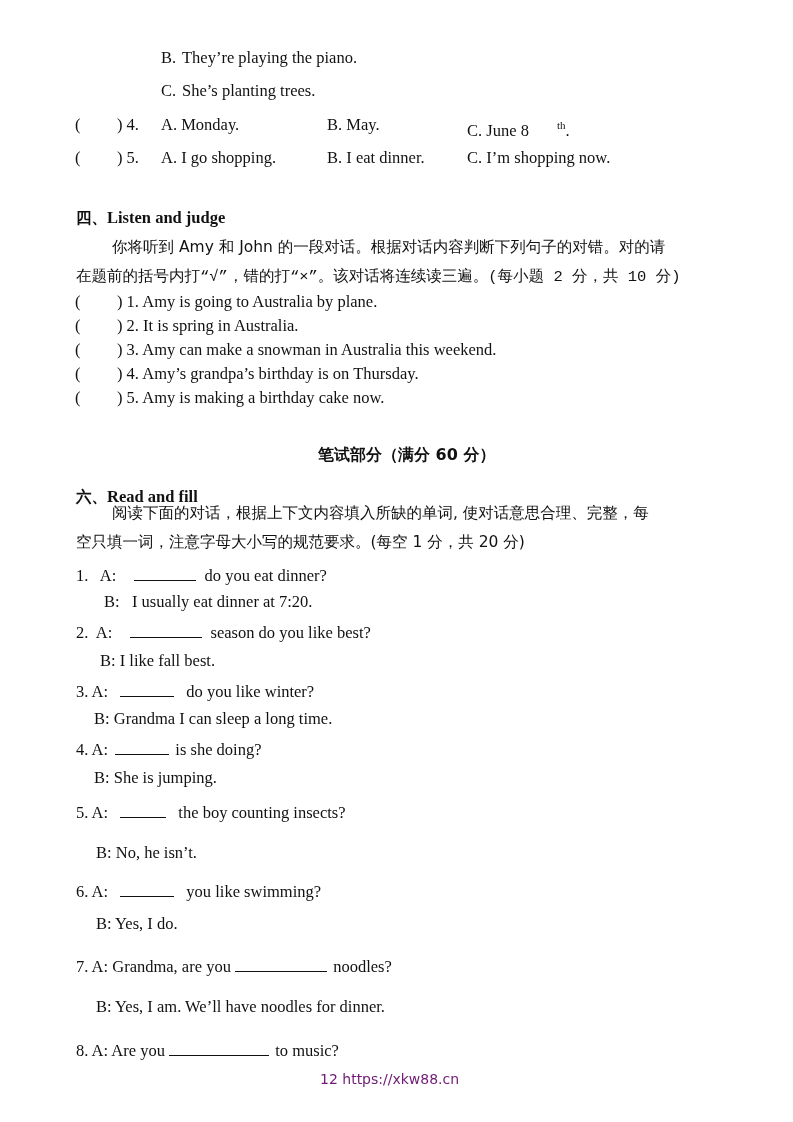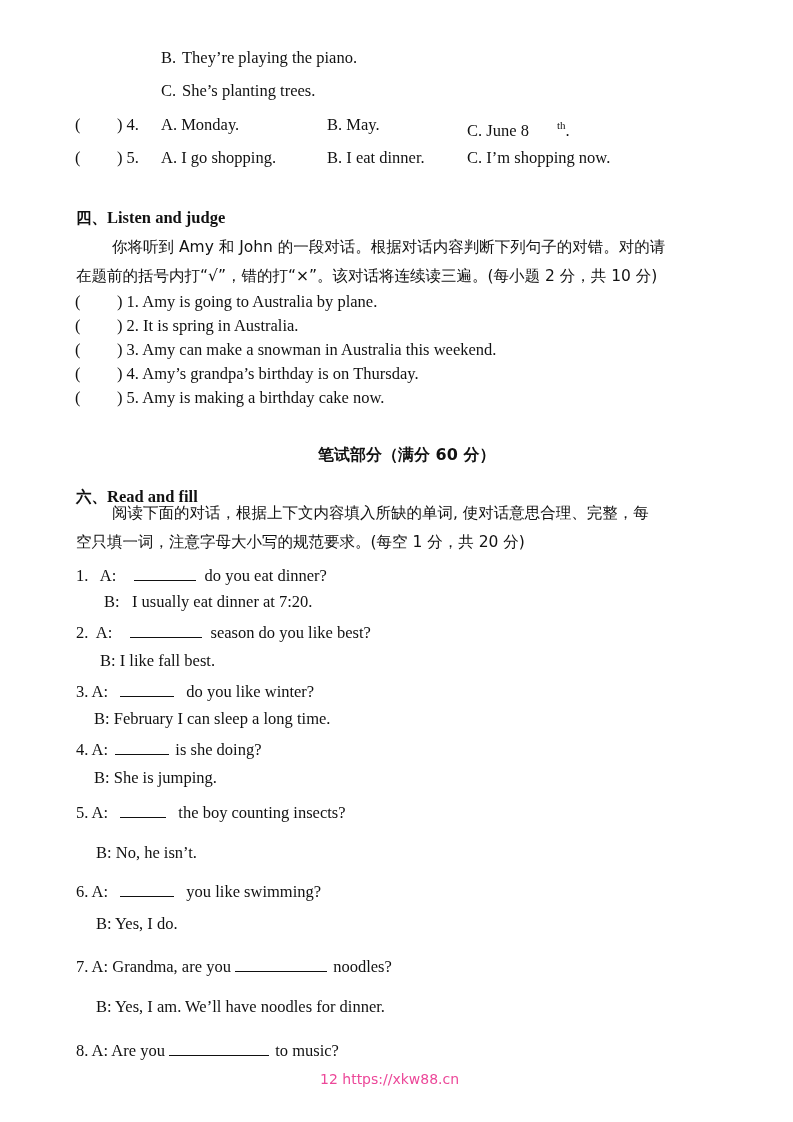--- a/index.html
+++ b/index.html
@@ -7,21 +7,21 @@
     width: 793px; height: 1122px; position: relative; overflow: hidden;
     font-family: "Liberation Serif", "DejaVu Serif", serif;
     color: #111111;
   }
   .abs { position: absolute; white-space: nowrap; }
   .t { font-size: 16.5px; line-height: 20px; }
   .cjk { font-family: "DejaVu Sans", sans-serif; font-size: 15.5px; }
   .bold { font-weight: bold; }
   .head { font-size: 16.5px; font-weight: bold; }
   .blank { display: inline-block; border-bottom: 1px solid #111; height: 16px; vertical-align: baseline; }
-  .footer { font-family: "DejaVu Sans", sans-serif; font-size: 14px; color: #ec4899; }
+  .footer { font-family: "DejaVu Sans", sans-serif; font-size: 14px; color: #701a75; }
   sup { font-size: 11px; padding-left: 28px; }
 </style>
 </head>
 <body>
 
 <div class="abs t" style="left:161px; top:48px;">B.</div>
 <div class="abs t" style="left:182px; top:48px;">They’re playing the piano.</div>
 <div class="abs t" style="left:161px; top:81px;">C.</div>
 <div class="abs t" style="left:182px; top:81px;">She’s planting trees.</div>
 
@@ -34,21 +34,21 @@
 <div class="abs t" style="left:75px; top:148px;">(</div>
 <div class="abs t" style="left:117px; top:148px;">) 5.</div>
 <div class="abs t" style="left:161px; top:148px;">A. I go shopping.</div>
 <div class="abs t" style="left:327px; top:148px;text-align:right;">B. I eat dinner.</div>
 <div class="abs t" style="left:467px; top:148px;">C. I’m shopping now.</div>
 
 <div class="abs head" style="left:76px; top:208px;">
   <span class="cjk bold">四、</span><span>Listen and judge</span>
 </div>
 <div class="abs cjk" style="left:112px; top:237px;">你将听到 Amy 和 John 的一段对话。根据对话内容判断下列句子的对错。对的请</div>
-<div class="abs cjk" style="left:76px; top:266px;">在题前的括号内打“√”，错的打“×”。该对话将连续读三遍。(每小题 2 分，共 10 分)</div>
+<div class="abs cjk" style="left:76px; top:266px;font-family:Liberation Mono, monospace;">在题前的括号内打“√”，错的打“×”。该对话将连续读三遍。(每小题 2 分，共 10 分)</div>
 
 <div class="abs t" style="left:75px; top:292px;">(</div>
 <div class="abs t" style="left:117px; top:292px;">) 1. Amy is going to Australia by plane.</div>
 <div class="abs t" style="left:75px; top:316px;">(</div>
 <div class="abs t" style="left:117px; top:316px;">) 2. It is spring in Australia.</div>
 <div class="abs t" style="left:75px; top:340px;">(</div>
 <div class="abs t" style="left:117px; top:340px;">) 3. Amy can make a snowman in Australia this weekend.</div>
 <div class="abs t" style="left:75px; top:364px;">(</div>
 <div class="abs t" style="left:117px; top:364px;">) 4. Amy’s grandpa’s birthday is on Thursday.</div>
 <div class="abs t" style="left:75px; top:388px;">(</div>
@@ -74,21 +74,21 @@
   <span class="blank" style="width:72px; margin:0 4px 0 14px;"></span>
   <span>season do you like best?</span>
 </div>
 <div class="abs t" style="left:100px; top:651px;">B: I like fall best.</div>
 
 <div class="abs t" style="left:76px; top:680px;">
   <span>3. A:</span>
   <span class="blank" style="width:54px; margin:0 8px 0 8px;"></span>
   <span>do you like winter?</span>
 </div>
-<div class="abs t" style="left:94px; top:709px;">B: February I can sleep a long time.</div>
+<div class="abs t" style="left:94px; top:709px;">B: Grandma I can sleep a long time.</div>
 
 <div class="abs t" style="left:76px; top:738px;">
   <span>4. A:</span>
   <span class="blank" style="width:54px; margin:0 2px 0 3px;"></span>
   <span>is she doing?</span>
 </div>
 <div class="abs t" style="left:94px; top:768px;">B: She is jumping.</div>
 
 <div class="abs t" style="left:76px; top:801px;">
   <span>5. A:</span>

